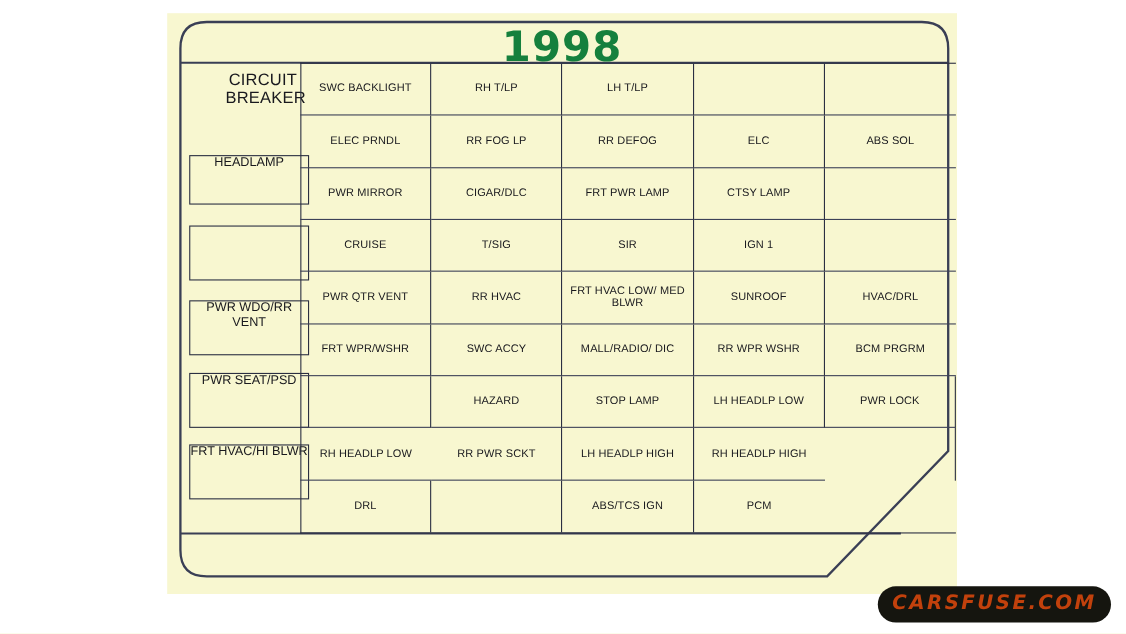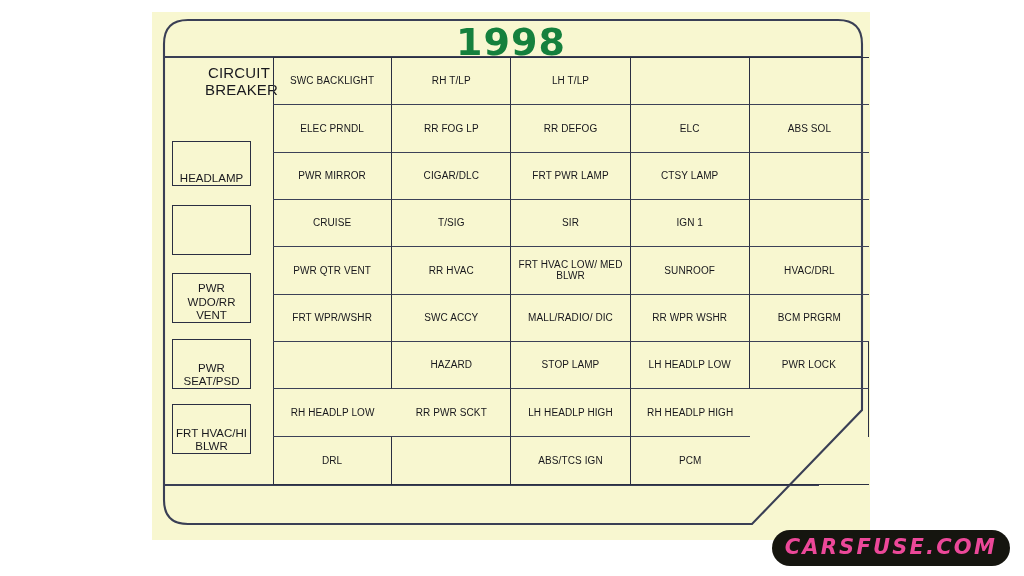--- a/index.html
+++ b/index.html
@@ -63,25 +63,25 @@
     font-size: 15px;
     line-height: 1.12;
     color: #19191e;
     padding-top: 8px;
     letter-spacing: .2px;
     padding-left: 40px;
   }
   .breaker-box {
     position: absolute;
     left: 7px;
-    width: 79px;
+    width: 109px;
     border: 1.6px solid #2b2f42;
     box-sizing: border-box;
     display: flex;
-    align-items: flex-end;
+    align-items: flex-start;
     justify-content: center;
     text-align: center;
     font-size: 11.5px;
     line-height: 1.15;
     color: #19191e;
     background: transparent;
   }
   .breaker-box.b0 { top: 84px;  height: 45px; }
   .breaker-box.b1 { top: 148px; height: 50px; }
   .breaker-box.b2 { top: 216px; height: 50px; }
@@ -132,24 +132,24 @@
 
   
   #watermark {
     position: absolute;
     right: 14px;
     bottom: 10px;
     background: #15150f;
     border-radius: 18px;
     padding: 7px 13px 8px 13px;
     font-family: "DejaVu Sans", sans-serif;
-    font-size: 21px;
+    font-size: 18px;
     font-weight: bold;
     letter-spacing: 2.2px;
-    color: #ec4899;
+    color: #c2410c;
     font-style: italic;
     line-height: 1;
   }
 </style>
 </head>
 <body>
 
 <div id="scan-area">
 
   <svg id="panel-outline" viewBox="0 0 718 528">

